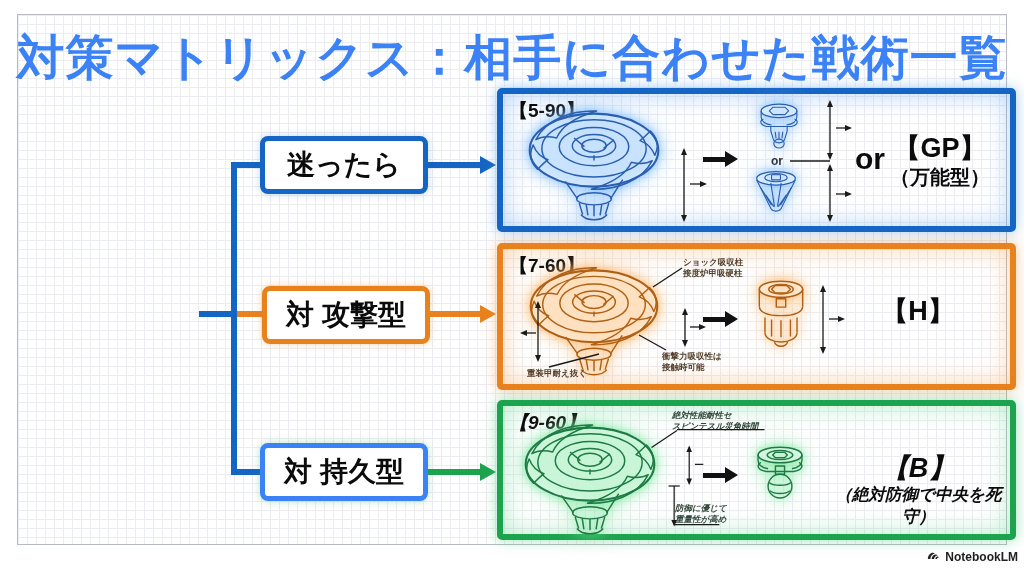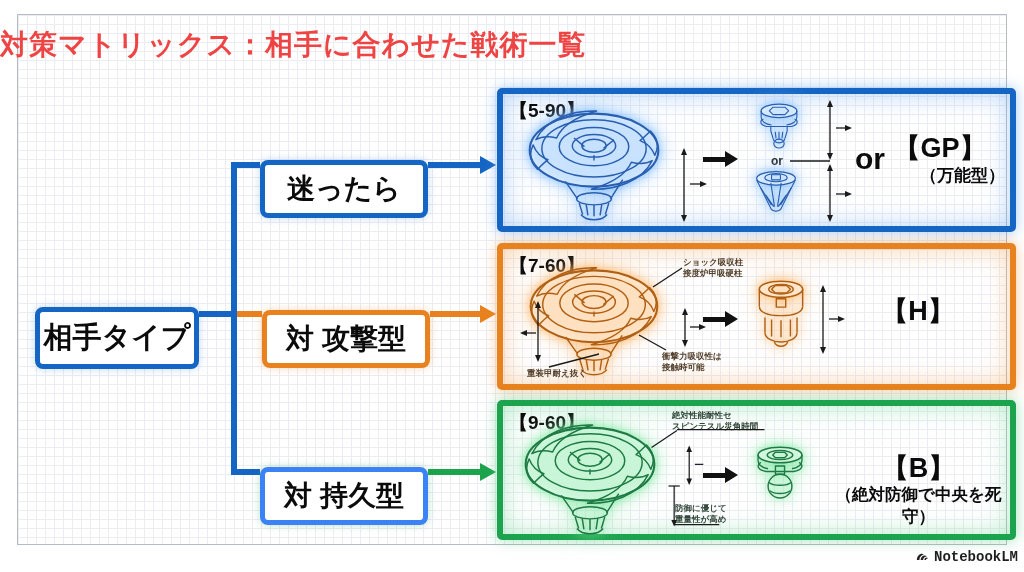--- a/index.html
+++ b/index.html
@@ -14,27 +14,27 @@
     border:1px solid #b6bac2;
     background-color:#fff;
     background-image:
       linear-gradient(#ecedf3 1px, transparent 1px),
       linear-gradient(90deg,#ecedf3 1px, transparent 1px),
       linear-gradient(#dcdfe8 1px, transparent 1px),
       linear-gradient(90deg,#dcdfe8 1px, transparent 1px);
     background-size:9px 9px,9px 9px,27px 27px,27px 27px;
   }
   .title{
-    position:absolute;left:0;right:0;top:26px;text-align:left;
-    font-size:28px;font-weight:bold;letter-spacing:1px;color:#ef4444;
+    position:absolute;left:0;right:0;top:26px;text-align:center;
+    font-size:48px;font-weight:bold;letter-spacing:1px;color:#3b82f6;
   }
   .node{
     position:absolute;background:#fff;border-radius:8px;
     display:flex;align-items:center;justify-content:center;
-    font-weight:bold;color:#0b0b0b;margin-top:24px;
+    font-weight:bold;color:#0b0b0b;
   }
   .root-box{left:35px;top:283px;width:164px;height:62px;border:5px solid #1565c4;font-size:29px;
     box-shadow:0 0 8px rgba(21,101,196,.25);}
   .branch{width:168px;height:58px;font-size:28px;}
   .b1{left:260px;top:136px;border:5px solid #1565c4;box-shadow:0 0 8px rgba(21,101,196,.25);}
   .b2{left:262px;top:286px;border:5px solid #e8821e;box-shadow:0 0 8px rgba(232,130,30,.3);}
   .b3{left:260px;top:443px;border:5px solid #3b82f6;box-shadow:0 0 8px rgba(28,163,78,.3);}
   .conn{position:absolute;}
   .hline{height:6px;}
   .vline{width:6px;}
@@ -43,46 +43,46 @@
   .c-green{background:#1ca34e;}
   .ahead{position:absolute;width:0;height:0;border-top:9px solid transparent;border-bottom:9px solid transparent;}
   .panel{
     position:absolute;left:497px;width:519px;border-radius:5px;background:transparent;
   }
   .p1{top:88px;height:144px;border:6px solid #1565c4;
       box-shadow:0 0 14px rgba(90,160,240,.55), inset 0 0 26px rgba(120,175,240,.55);}
   .p2{top:243px;height:147px;border:6px solid #e8821e;
       box-shadow:0 0 14px rgba(240,150,60,.5), inset 0 0 26px rgba(245,170,95,.5);}
   .p3{top:400px;height:140px;border:6px solid #1ca34e;
-      box-shadow:0 0 14px rgba(70,200,120,.5), inset 0 0 26px rgba(110,215,150,.5);}
+      box-shadow:0 0 14px rgba(70,200,120,.5), inset 0 0 26px rgba(110,215,150,.5);font-style:italic;}
   .tag{position:absolute;left:6px;top:4px;font-size:19px;font-weight:bold;color:#0b0b0b;}
   .bey{position:absolute;}
   .glow-blue{color:#2a5fb0;filter:drop-shadow(0 0 4px rgba(110,180,255,.95)) drop-shadow(0 0 10px rgba(140,195,255,.75));}
   .glow-orange{color:#b06014;filter:drop-shadow(0 0 4px rgba(255,175,90,.95)) drop-shadow(0 0 10px rgba(255,190,120,.75));}
   .glow-green{color:#1f7a44;filter:drop-shadow(0 0 4px rgba(110,230,150,.95)) drop-shadow(0 0 10px rgba(140,235,170,.75));}
   .barrow{position:absolute;display:flex;align-items:center;}
   .barrow .bar{width:22px;height:5px;background:#111;}
   .barrow .head{width:0;height:0;border-left:13px solid #111;border-top:8px solid transparent;border-bottom:8px solid transparent;}
   .dims{position:absolute;inset:0;width:100%;height:100%;pointer-events:none;}
   .dims line{stroke:#1a1a1a;stroke-width:1.3;}
   .dims polygon{fill:#1a1a1a;}
   .ann{position:absolute;font-size:8.5px;line-height:10.5px;font-weight:bold;white-space:nowrap;}
   .ann-o{color:#54402c;}
   .ann-g{color:#32463a;}
   .or-small{position:absolute;font-size:12px;font-weight:bold;color:#222;}
   .or-big{position:absolute;font-size:30px;font-weight:bold;color:#0b0b0b;}
   .result{position:absolute;text-align:center;color:#0b0b0b;}
   .result .r-main{font-size:27px;font-weight:bold;line-height:29px;}
   .result .r-sub{font-weight:bold;margin-top:1px;}
-  .p1 .r-sub{font-size:17px;text-align:right;}
+  .p1 .r-sub{font-size:20px;}
   .p2 .r-sub{font-size:18px;}
   .p3 .r-sub{font-size:16.5px;}
   .brand{
     position:absolute;right:6px;top:549px;display:flex;align-items:center;gap:4px;
-    font-size:14px;font-weight:bold;color:#1f1f1f;font-family:Liberation Mono, monospace;
+    font-size:12px;font-weight:bold;color:#1f1f1f;
   }
   .hidden-defs{position:absolute;width:0;height:0;overflow:hidden;}
 </style>
 </head>
 <body>
 
 <svg class="hidden-defs" aria-hidden="true">
   <defs>
     <symbol id="bey-large" viewBox="0 0 170 145">
       <ellipse cx="85" cy="60" rx="74" ry="42" fill="#ffffff" fill-opacity="0.5" stroke="currentColor" stroke-width="2.4"></ellipse>
@@ -164,23 +164,20 @@
   <div class="conn hline c-orange" style="left:237px;top:311px;width:25px;"></div>
   <div class="conn hline c-blue" style="left:237px;top:469px;width:23px;"></div>
 
   <div class="conn hline c-blue" style="left:428px;top:162px;width:53px;"></div>
   <div class="ahead" style="left:480px;top:156px;border-left:16px solid #1565c4;"></div>
   <div class="conn hline c-orange" style="left:430px;top:311px;width:51px;"></div>
   <div class="ahead" style="left:480px;top:305px;border-left:16px solid #e8821e;"></div>
   <div class="conn hline c-green" style="left:428px;top:469px;width:53px;"></div>
   <div class="ahead" style="left:480px;top:463px;border-left:16px solid #1ca34e;"></div>
 
-  <div class="node root-box">
-    <span>相手タイプ</span>
-  </div>
   <div class="node branch b1">
     <span>迷ったら</span>
   </div>
   <div class="node branch b2">
     <span>対 攻撃型</span>
   </div>
   <div class="node branch b3">
     <span>対 持久型</span>
   </div>
 

